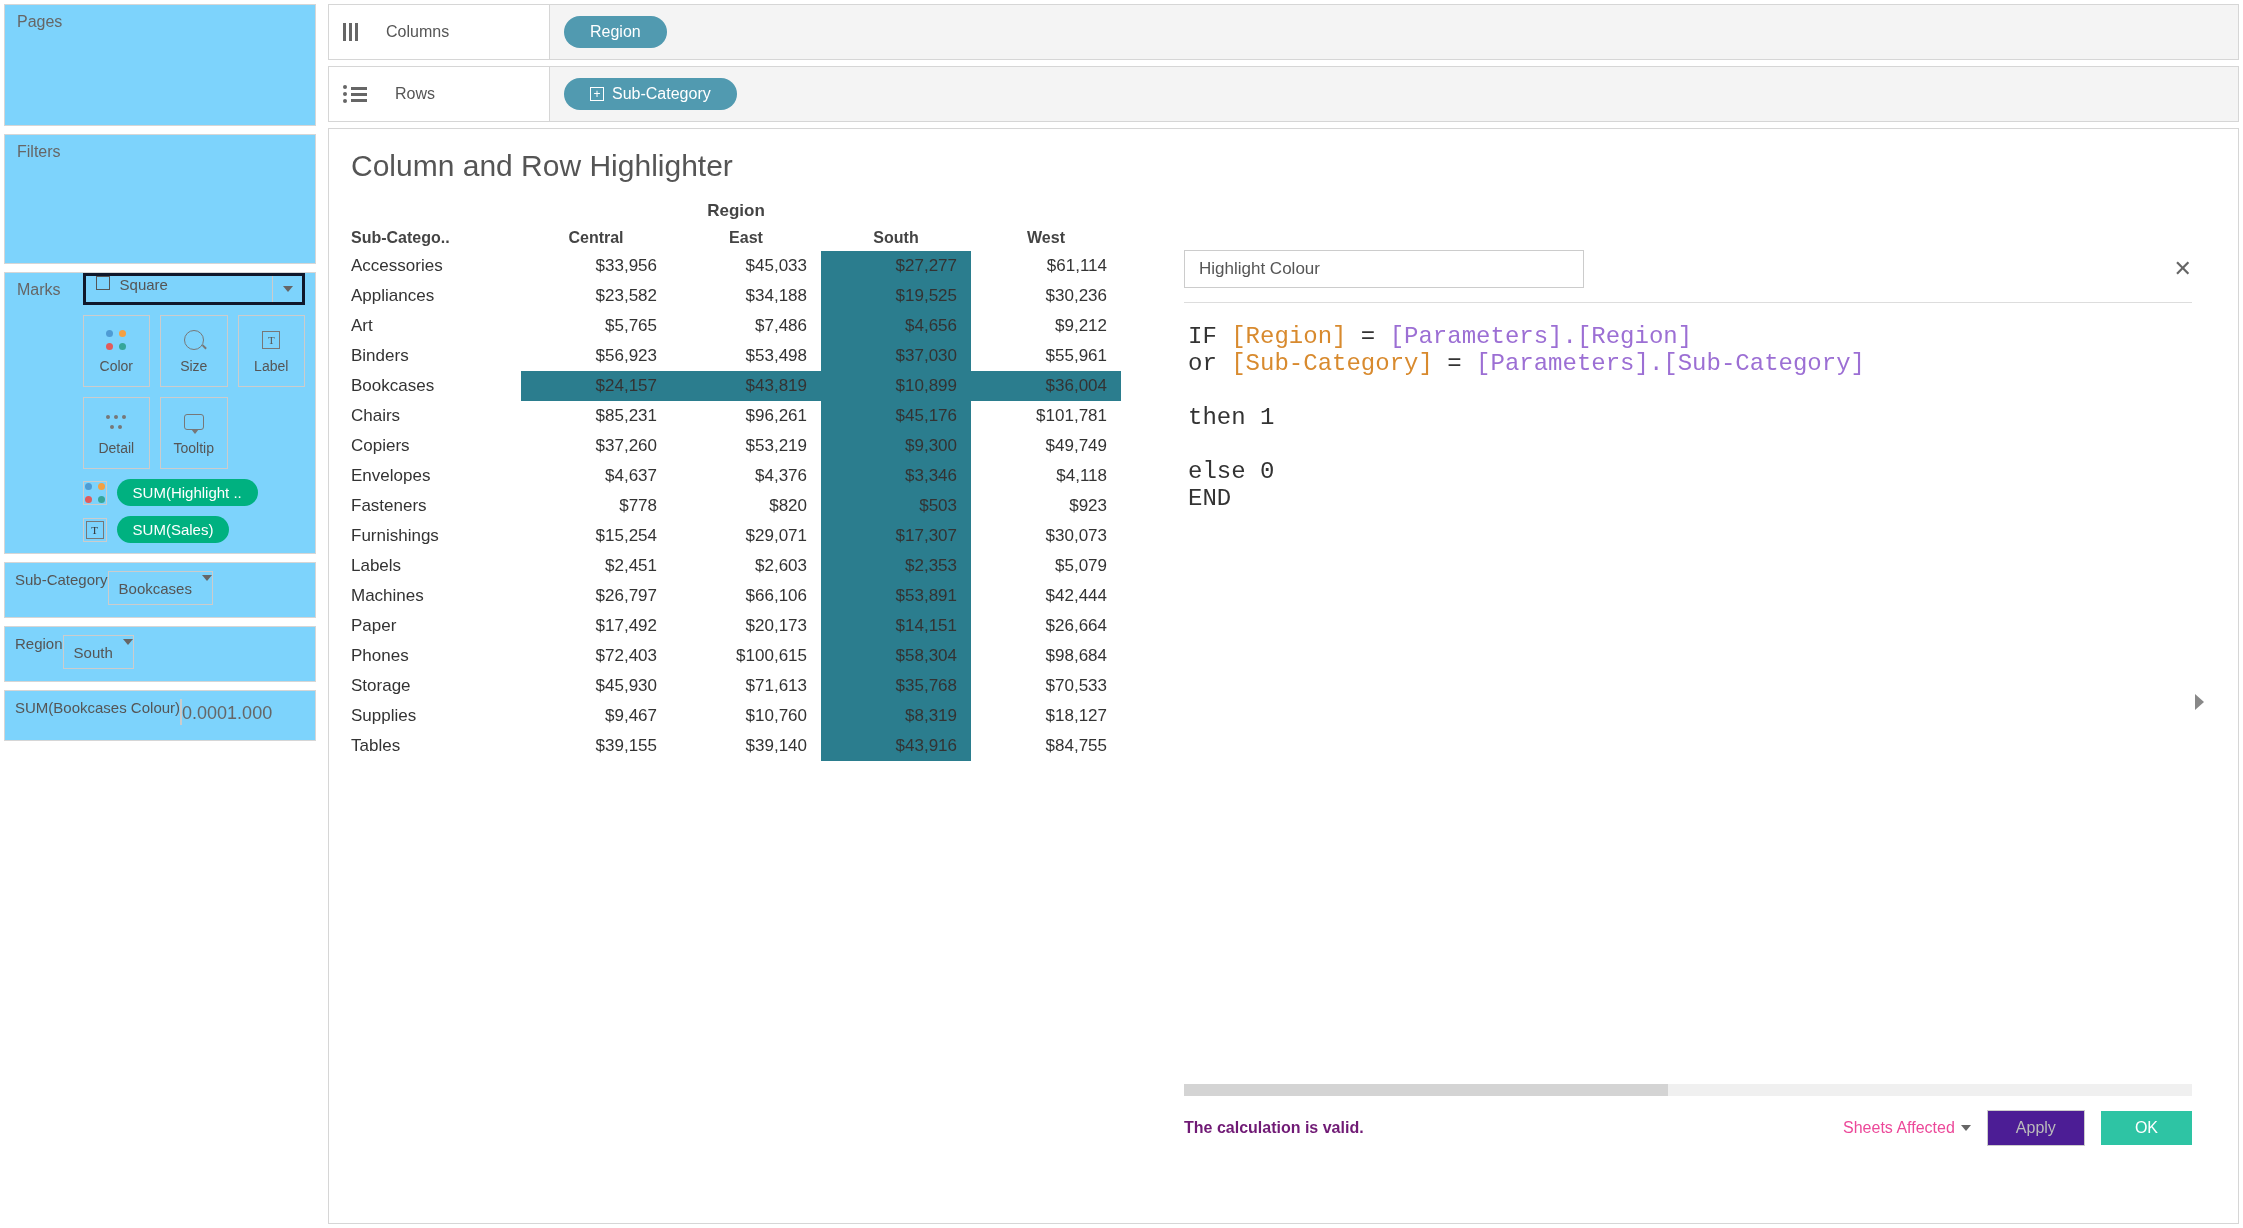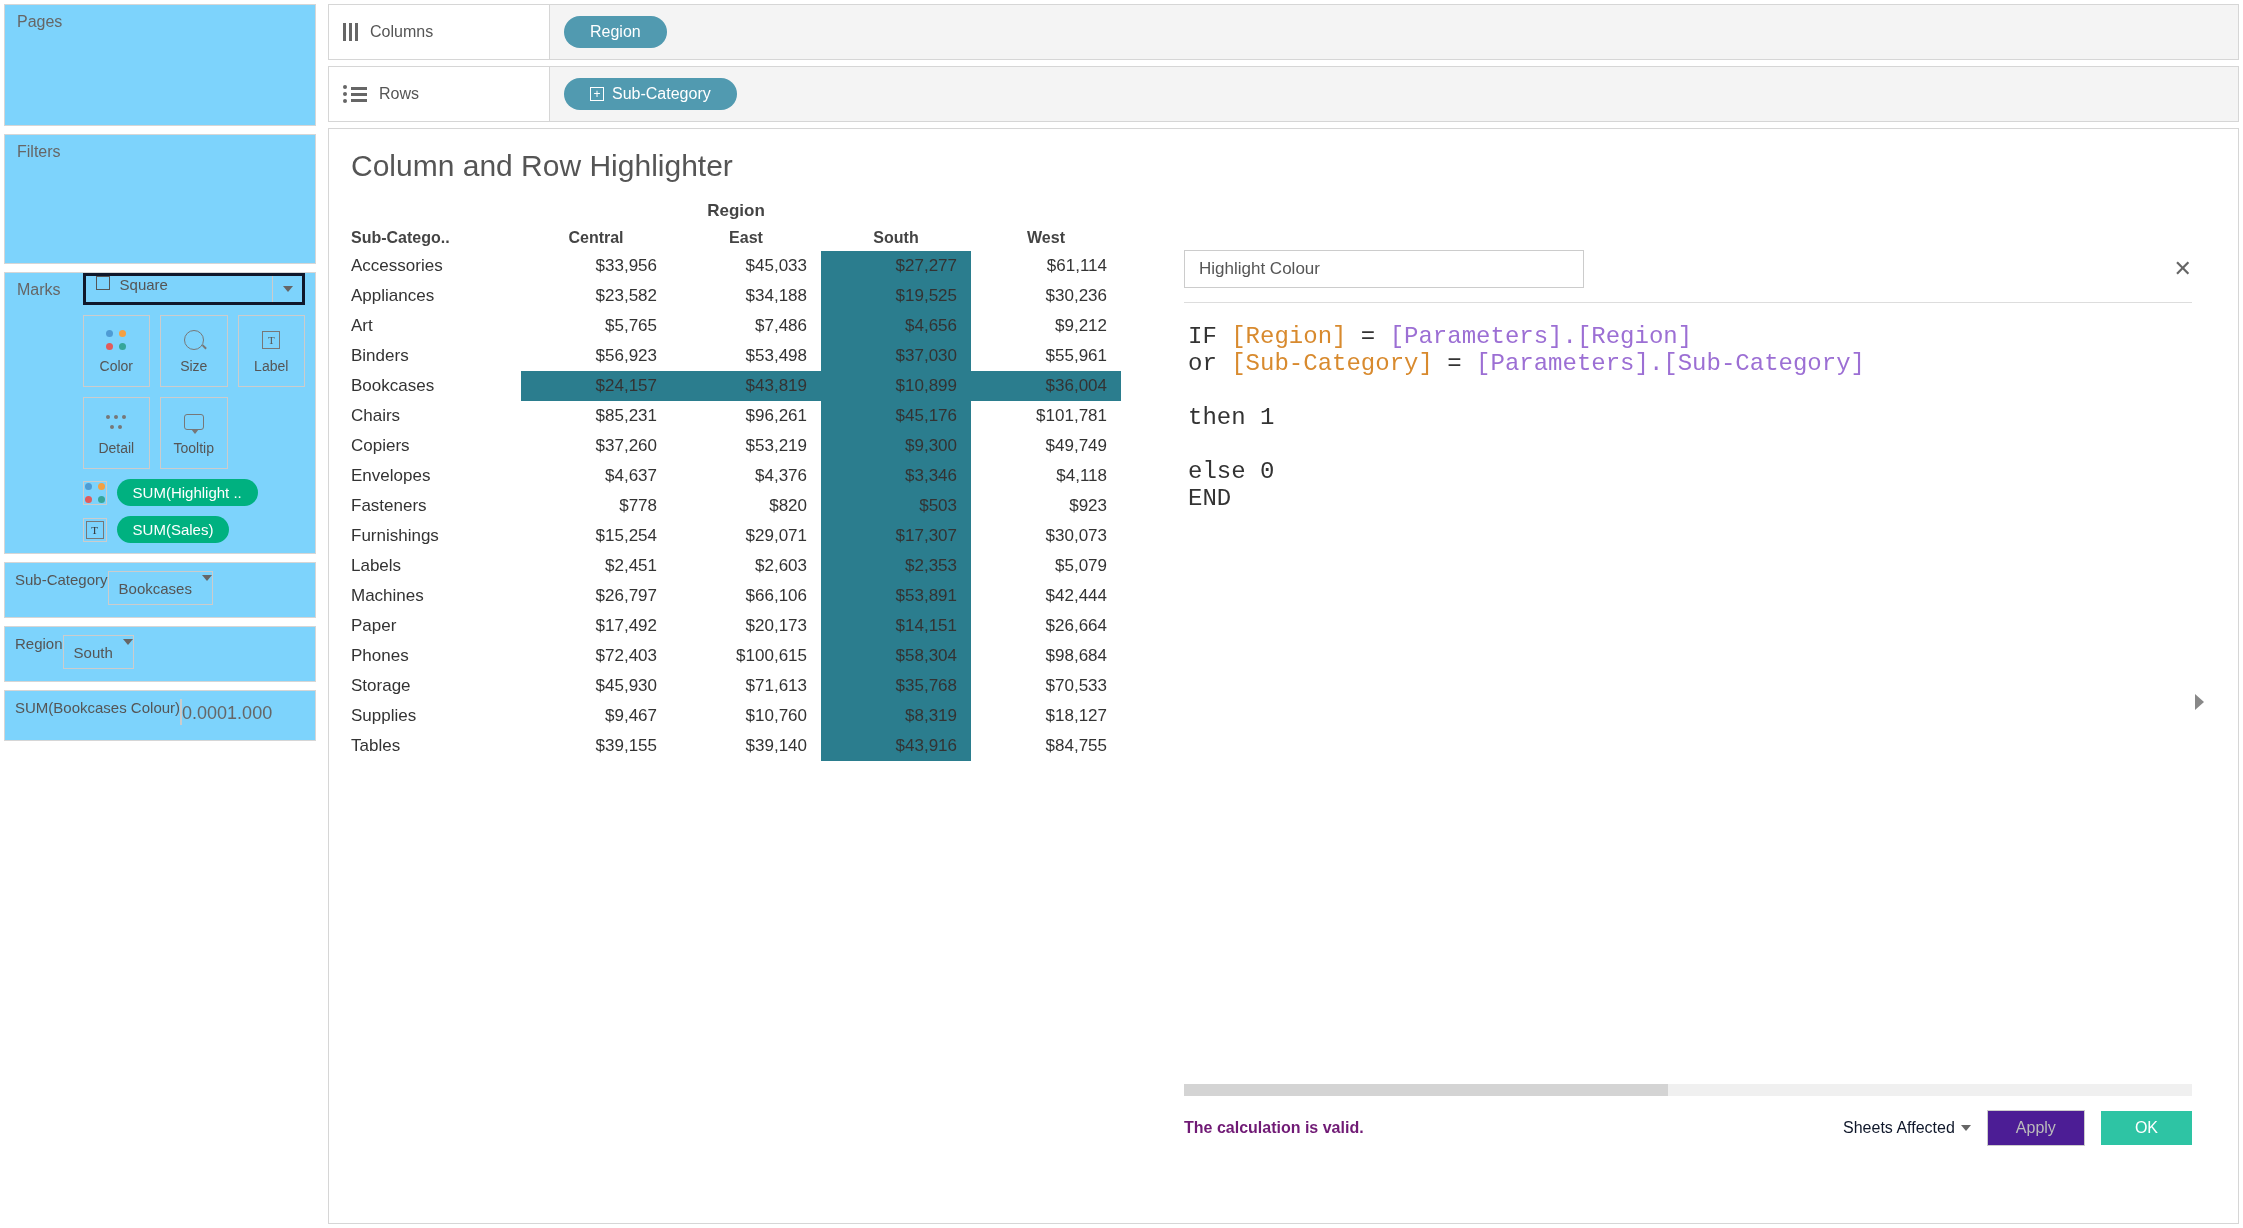--- a/index.html
+++ b/index.html
@@ -135,21 +135,21 @@
 
   
   .right-col { flex:1; display:flex; flex-direction:column; padding:4px 4px 4px 8px; gap:6px; }
 
   .shelf-row {
     display:flex; align-items:center;
     border:1px solid #d6d6d6; height: 56px;
   }
   .shelf-label {
     width: 220px;
-    display:flex; align-items:center; gap:12px;
+    display:flex; align-items:center; gap:28px;
     padding: 0 14px;
     font-size: 16px; color:#555;
     border-right: 0;
   }
   .shelf-drop {
     flex:1; height:100%; background:#f4f4f4;
     border-left: 1px solid #d6d6d6;
     display:flex; align-items:center; padding:0 14px;
   }
   .col-icon { display:flex; gap:3px; }
@@ -217,21 +217,21 @@
     width:0;height:0;border-top:8px solid transparent;border-bottom:8px solid transparent;border-left:9px solid #888;
   }
   .calc-scroll { height:12px; background:#f0f0f0; margin:0 16px; position:relative;}
   .calc-scroll .thumb { position:absolute; left:0; top:0; height:100%; width:48%; background:#d4d4d4;}
   .calc-footer {
     display:flex; align-items:center; justify-content:space-between;
     padding:14px 16px; font-size:16px;
   }
   .calc-valid { color:#701a75; font-weight:600;}
   .calc-actions { display:flex; align-items:center; gap:16px;}
-  .sheets-aff { color:#0f172a; display:flex; align-items:center; gap:6px;}
+  .sheets-aff { color:#ec4899; display:flex; align-items:center; gap:6px;}
   .btn { padding:8px 28px; font-size:16px; border:1px solid #ccc; }
   .btn-apply { color:#bbb; background:#4c1d95; }
   .btn-ok { background:#2ec4a4; color:#fff; border:none; padding:8px 34px;}
 </style>
 </head>
 <body>
 
 <div class="app">
 
   <div class="left-col">

